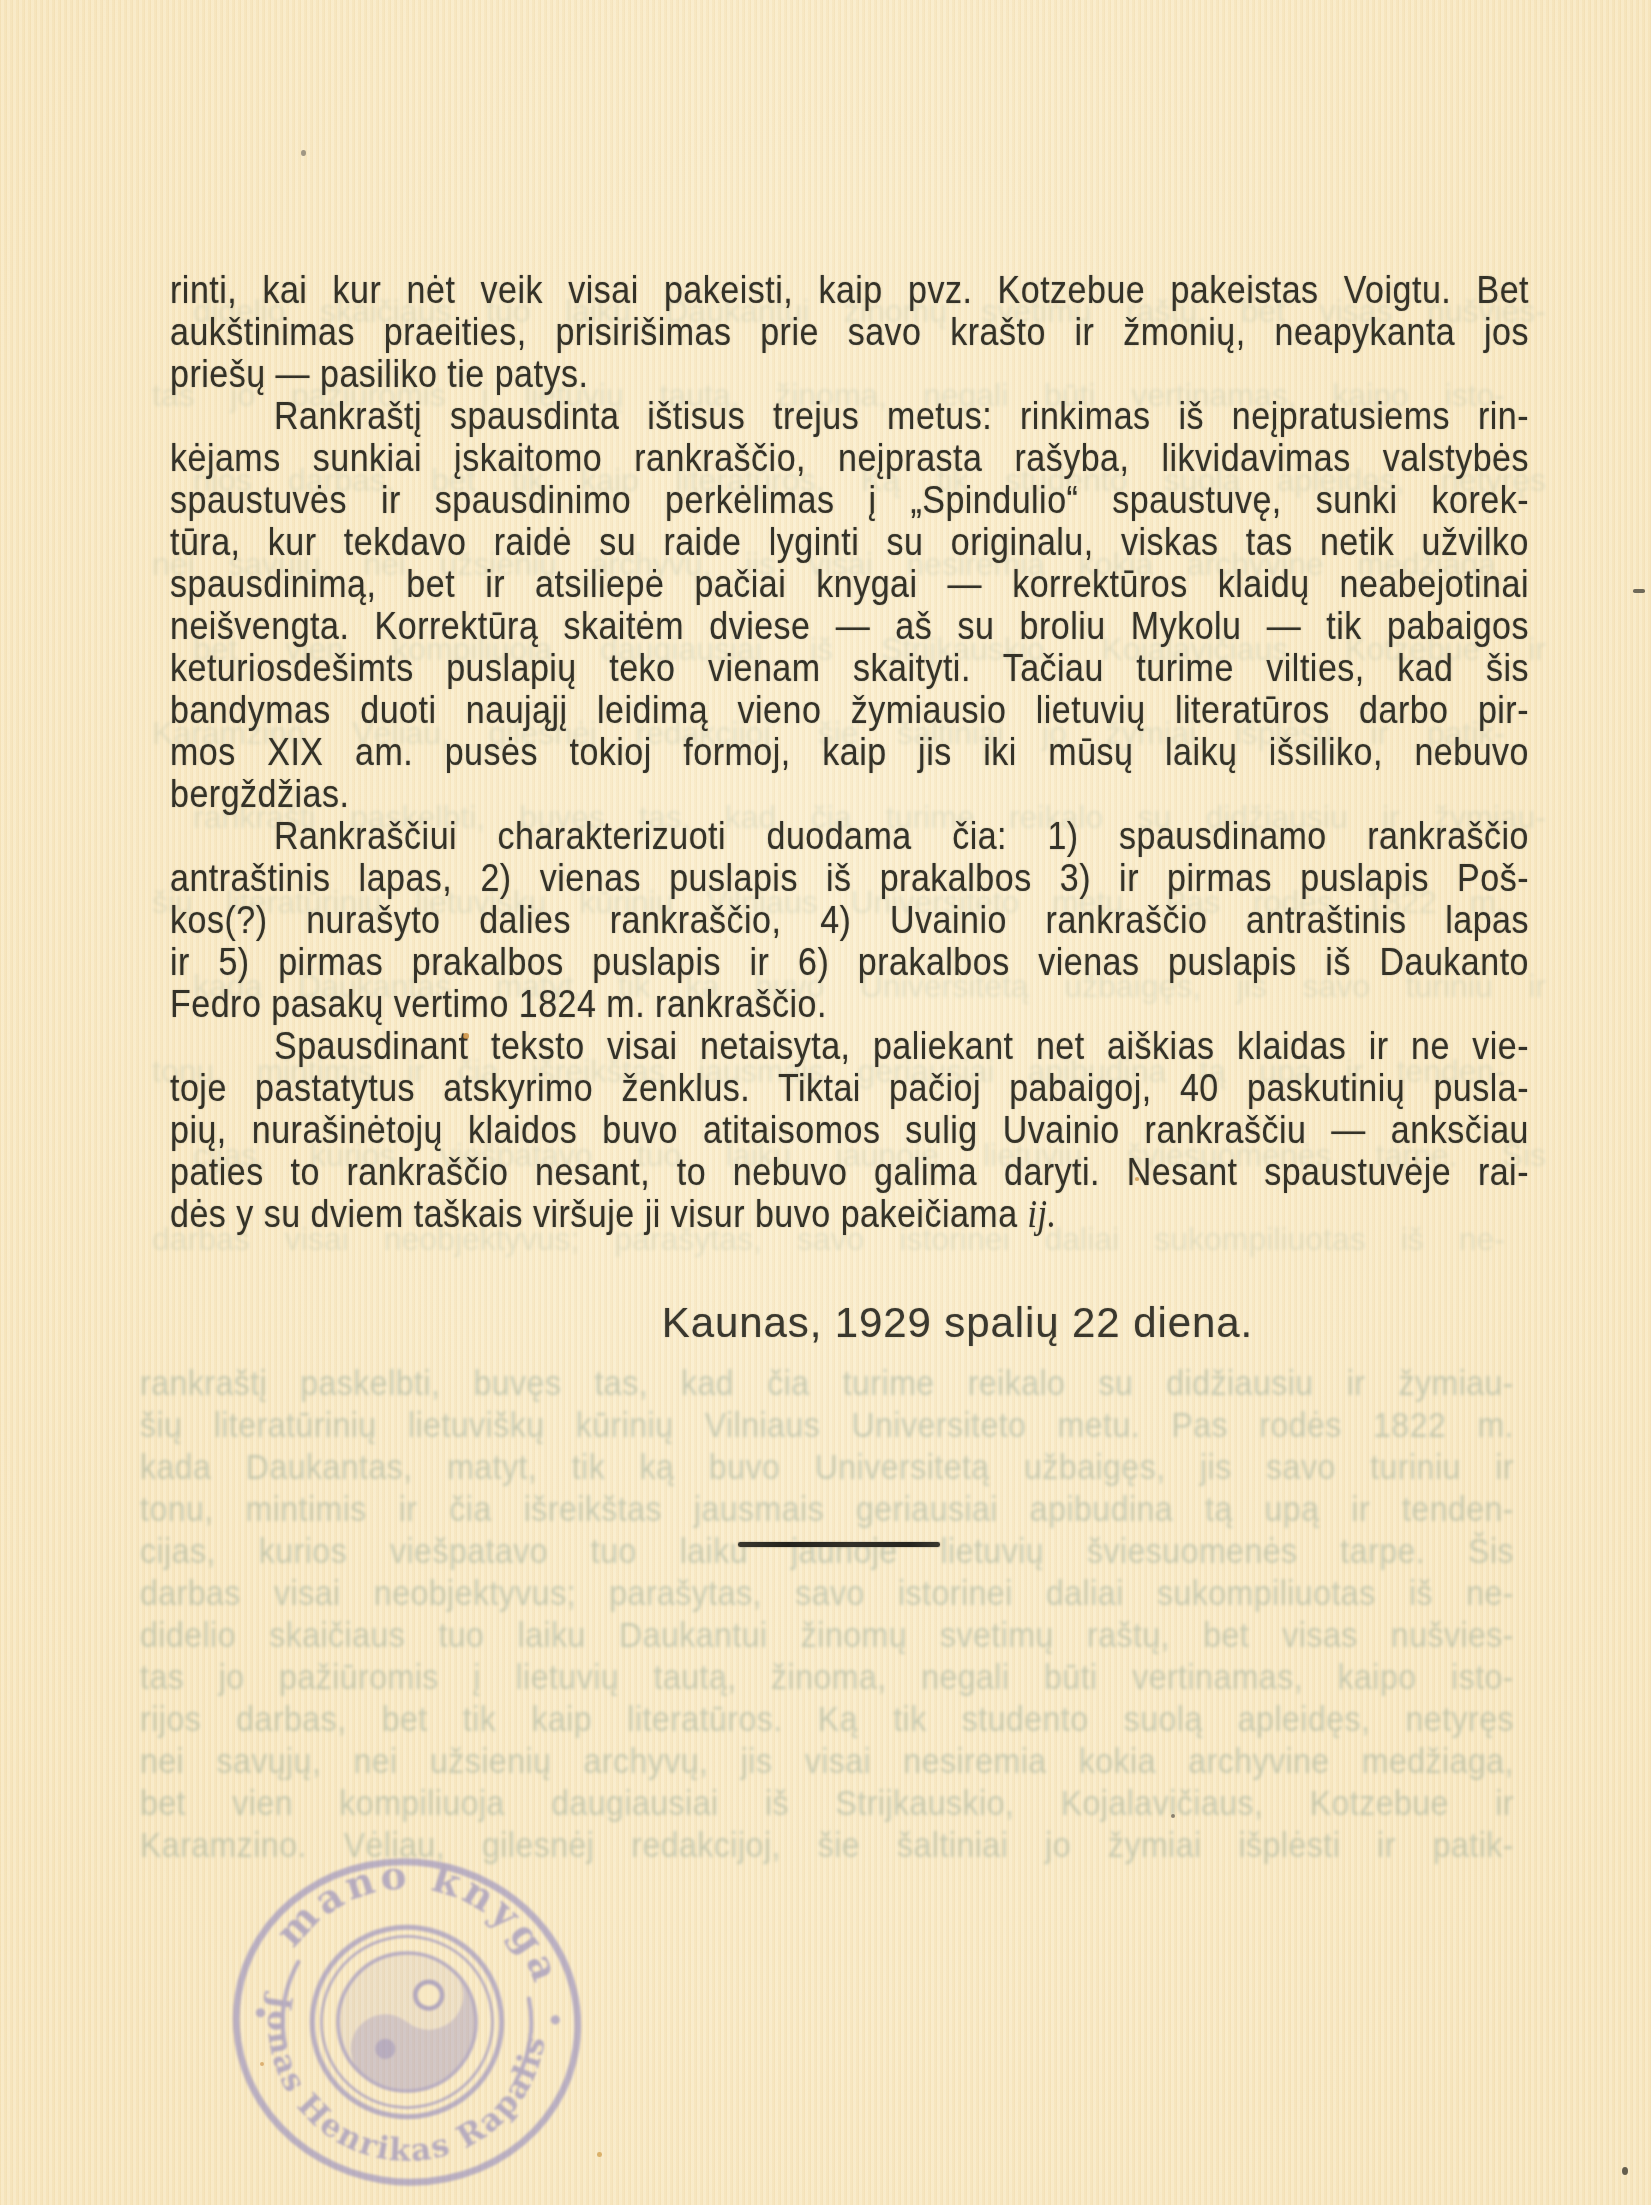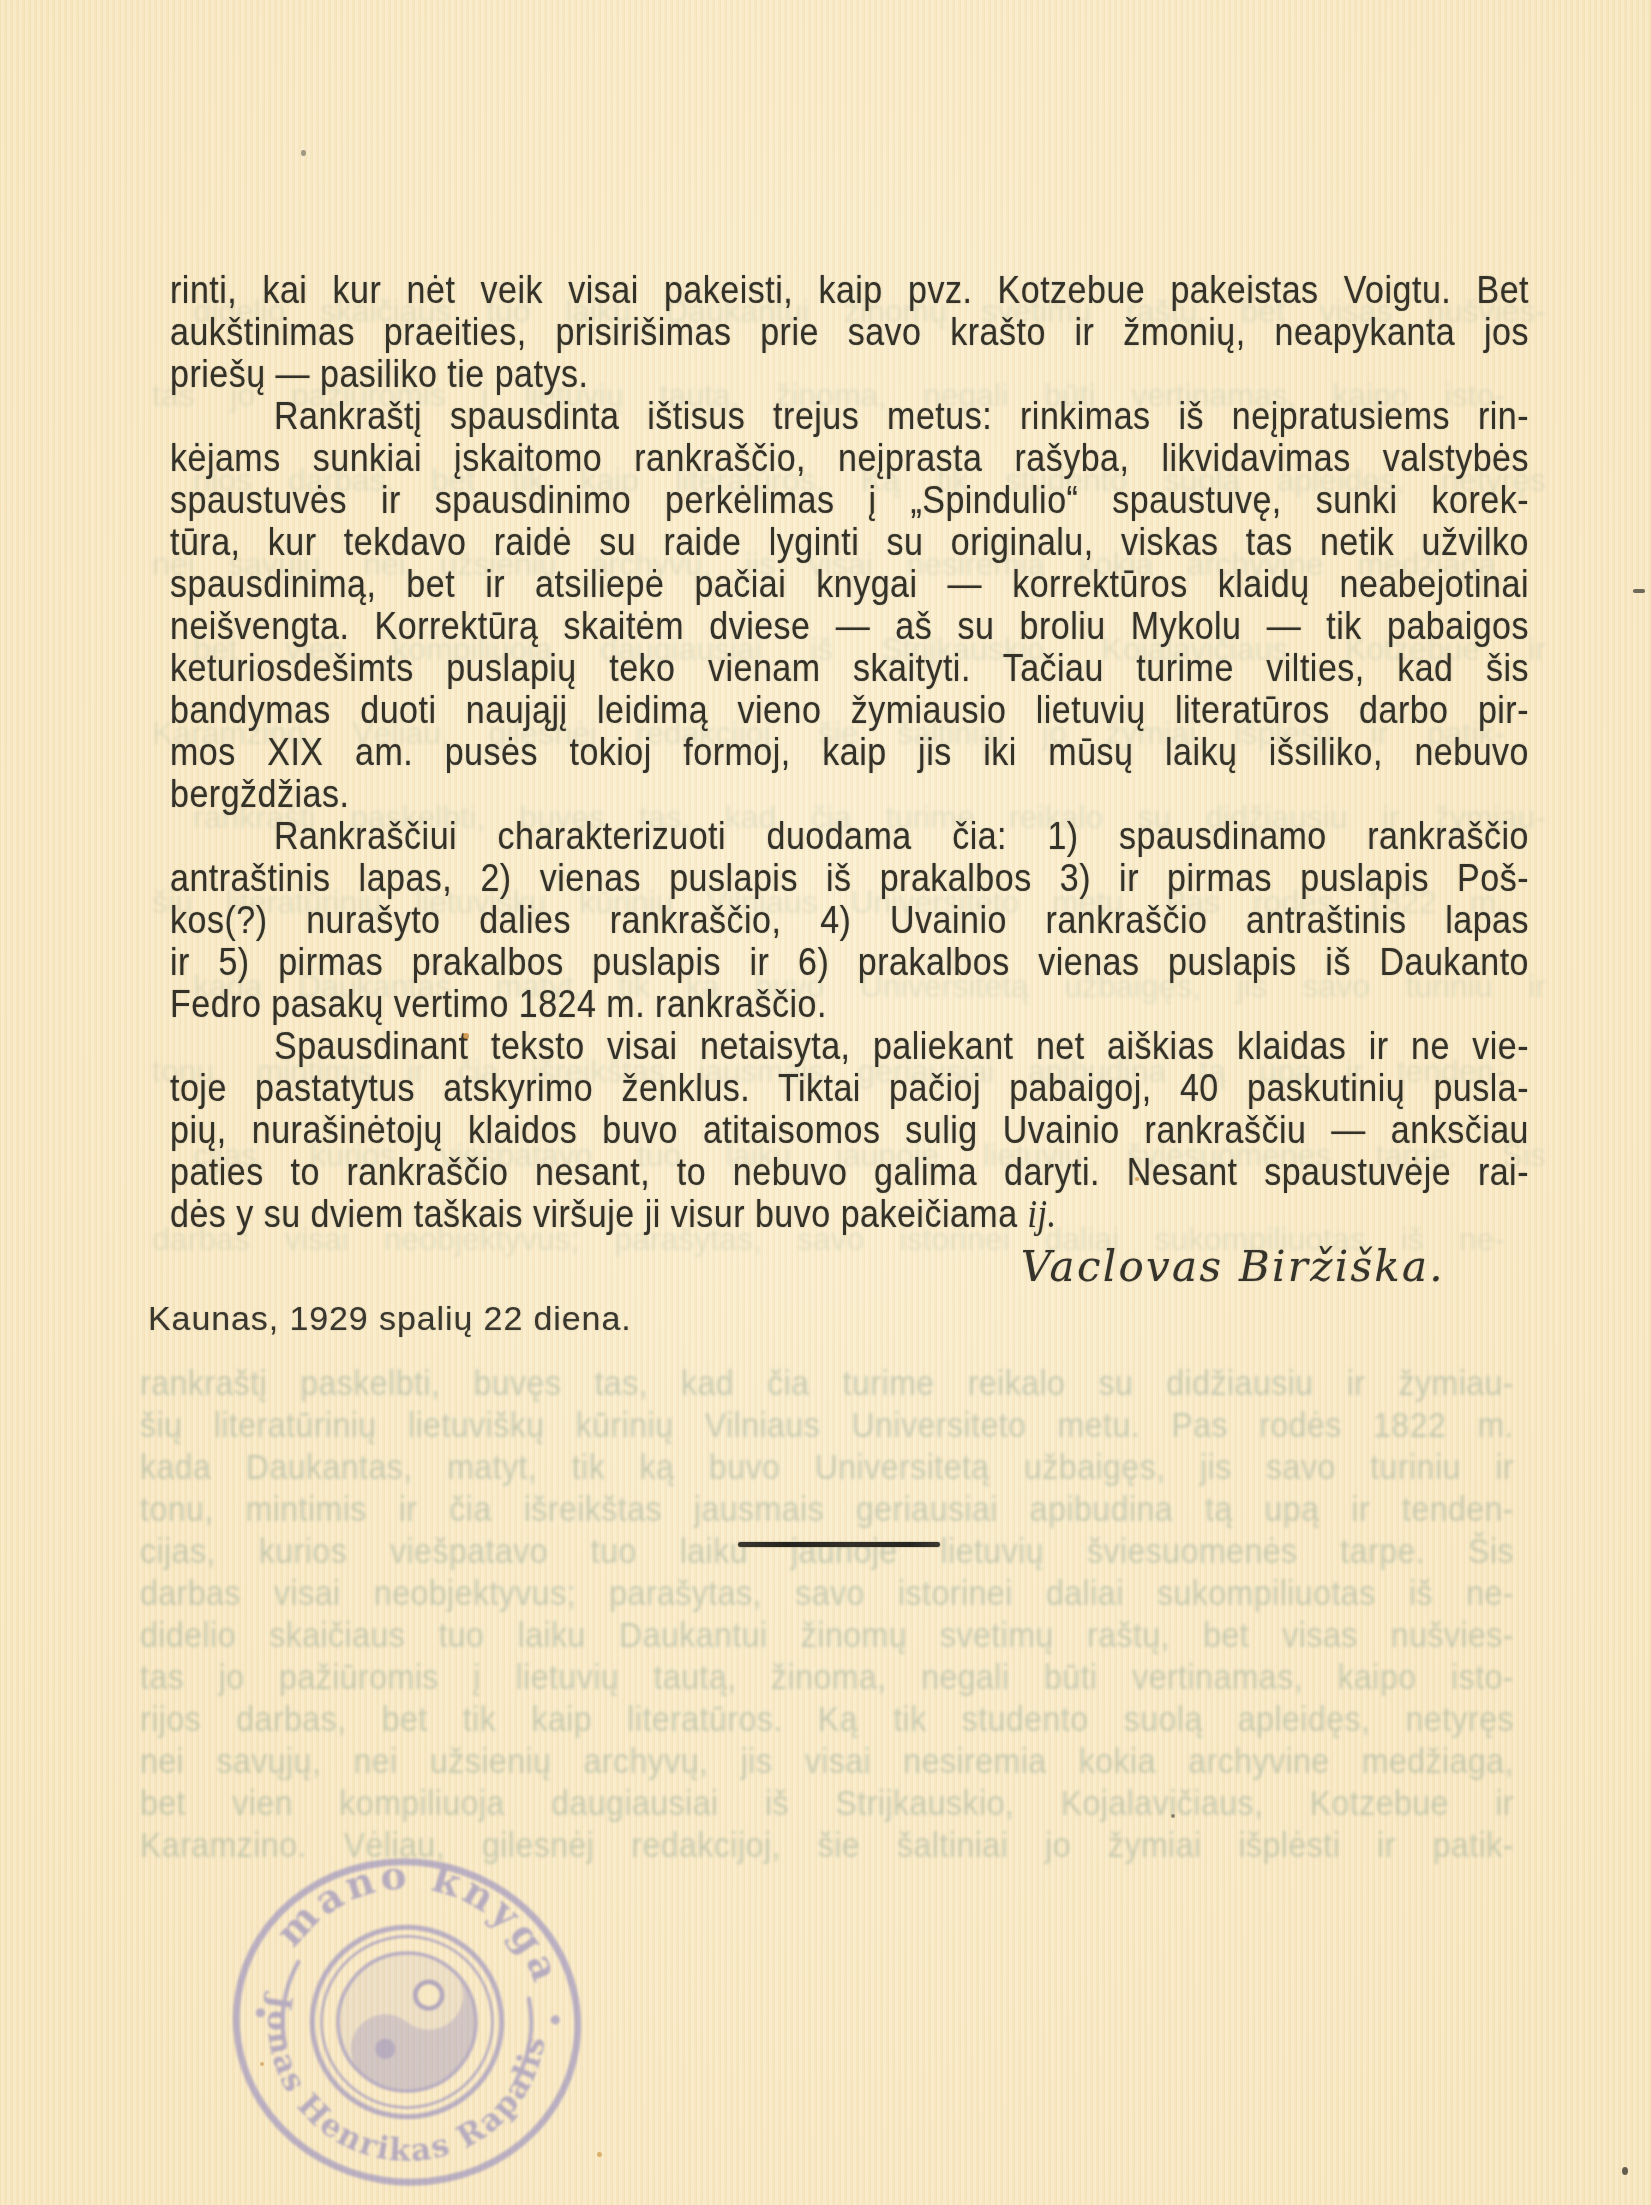--- a/index.html
+++ b/index.html
@@ -26,22 +26,22 @@
   .line.end{text-align-last:left;}
   .line.indent{padding-left:104px;}
   .it{font-style:italic;font-family:"Liberation Serif", serif;}
   
   .signature{
     position:absolute;left:146px;top:1242px;width:1299px;text-align:right;
     font-family:"DejaVu Serif", serif;font-style:italic;font-size:42px;color:#35332a;
     letter-spacing:2.3px;text-shadow:0 0 1.4px rgba(56,54,43,.35);
   }
   .dateline{
-    position:absolute;left:148px;top:1299px;width:1105px;text-align:left;
-    font-size:34px;color:#3a382e;letter-spacing:0.9px;
+    position:absolute;left:148px;top:1299px;width:1105px;text-align:right;
+    font-size:42px;color:#3a382e;letter-spacing:0.9px;
     text-shadow:0 0 1.4px rgba(56,54,43,.35);
   }
   
   .ghostblock{position:absolute;left:140px;top:1362px;width:1374px;}
   .gline{
     height:42px;font-size:32px;line-height:42px;letter-spacing:0.5px;
     color:#5d837c;opacity:.30;filter:blur(1.4px);
     text-align:justify;text-align-last:justify;transform:scaleY(1.12);
   }
   .ughost{
@@ -98,21 +98,20 @@
     <div class="line">kos(?) nurašyto dalies rankraščio, 4) Uvainio rankraščio antraštinis lapas</div>
     <div class="line">ir 5) pirmas prakalbos puslapis ir 6) prakalbos vienas puslapis iš Daukanto</div>
     <div class="line end">Fedro pasakų vertimo 1824 m. rankraščio.</div>
     <div class="line indent">Spausdinant teksto visai netaisyta, paliekant net aiškias klaidas ir ne vie-</div>
     <div class="line">toje pastatytus atskyrimo ženklus. Tiktai pačioj pabaigoj, 40 paskutinių pusla-</div>
     <div class="line">pių, nurašinėtojų klaidos buvo atitaisomos sulig Uvainio rankraščiu — anksčiau</div>
     <div class="line">paties to rankraščio nesant, to nebuvo galima daryti.  Nesant spaustuvėje rai-</div>
     <div class="line end"><span>dės y su dviem taškais viršuje ji visur buvo pakeičiama </span><span class="it">ij.</span></div>
   </div>
 
-  <div class="signature">Vaclovas Biržiška.</div>
   <div class="dateline">Kaunas, 1929 spalių 22 diena.</div>
 
   <div class="ghostblock">
     <div class="gline">rankraštį paskelbti, buvęs tas, kad čia turime reikalo su didžiausiu ir žymiau-</div>
     <div class="gline">šių literatūrinių lietuviškų kūrinių Vilniaus Universiteto metu. Pas rodės 1822 m.</div>
     <div class="gline">kada Daukantas, matyt, tik ką buvo Universitetą užbaigęs, jis savo turiniu ir</div>
     <div class="gline">tonu, mintimis ir čia išreikštas jausmais geriausiai apibudina tą upą ir tenden-</div>
     <div class="gline">cijas, kurios viešpatavo tuo laiku jaunoje lietuvių šviesuomenės tarpe. Šis</div>
     <div class="gline">darbas visai neobjektyvus; parašytas, savo istorinei daliai sukompiliuotas iš ne-</div>
     <div class="gline">didelio skaičiaus tuo laiku Daukantui žinomų svetimų raštų, bet visas nušvies-</div>

